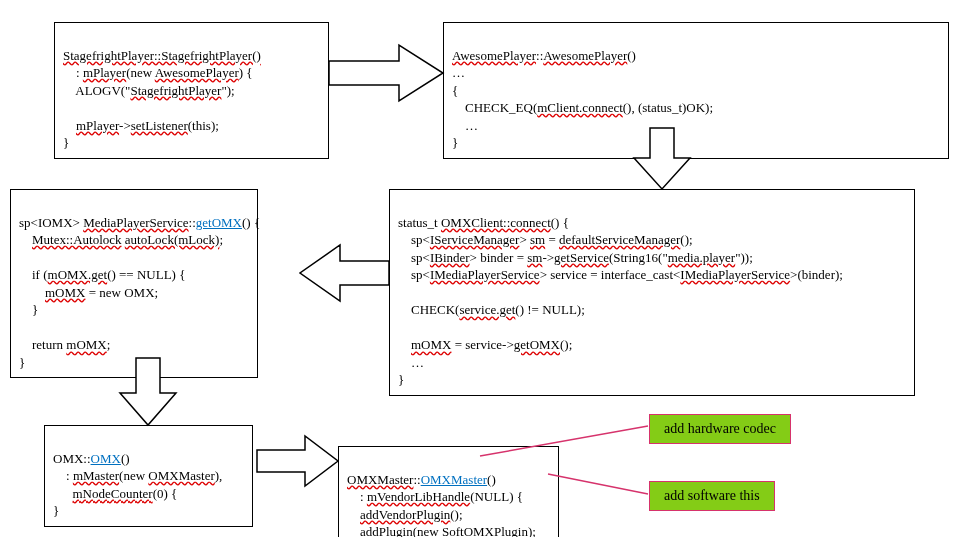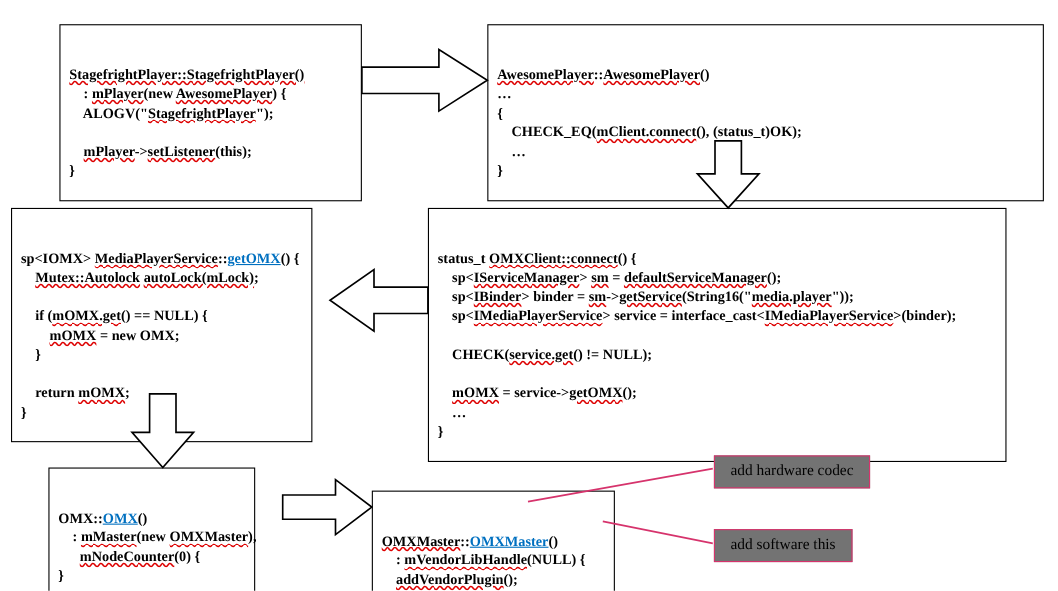--- a/index.html
+++ b/index.html
@@ -11,31 +11,30 @@
     position: relative;
     font-family: "Times New Roman", serif;
     font-size: 13px;
     background: #fff;
     color: #000;
   }
   .box {
     position: absolute;
     border: 1.5px solid #000;
     background: #fff;
-    padding: 18px 8px;
+    padding: 6px 8px;
     line-height: 1.35;
     white-space: pre;
-    font-weight: bold;
   }
   .wavy { text-decoration: underline; text-decoration-style: wavy; text-decoration-color: #d00; }
   .link { color: #0070c0; text-decoration: underline; }
   .ann-box {
     position: absolute;
     border: 1.5px solid #d6336c;
-    background: #737373;
+    background: #84cc16;
     padding: 6px 14px;
     font-size: 14px;
     color: #000;
   }
   .watermark {
     position: absolute;
     color: #ccc;
     font-family: monospace;
     font-size: 15px;
     letter-spacing: 1px;
@@ -73,33 +72,33 @@
 <span>    sp&lt;<span class="wavy">IBinder</span>&gt; binder = <span class="wavy">sm</span>-&gt;<span class="wavy">getService</span>(String16("<span class="wavy">media.player</span>"));</span>
 <span>    sp&lt;<span class="wavy">IMediaPlayerService</span>&gt; service = interface_cast&lt;<span class="wavy">IMediaPlayerService</span>&gt;(binder);</span>
 <span></span>
 <span>    CHECK(<span class="wavy">service.get</span>() != NULL);</span>
 <span></span>
 <span>    <span class="wavy">mOMX</span> = service-&gt;<span class="wavy">getOMX</span>();</span>
 <span>    …</span>
 <span>}</span>
 </div>
 
-<div class="box" style="left:10px; top:189px; width:274px;">
+<div class="box" style="left:10px; top:189px; width:248px;">
 <span>sp&lt;IOMX&gt; <span class="wavy">MediaPlayerService</span>::<span class="link">getOMX</span>() {</span>
 <span>    <span class="wavy">Mutex::Autolock</span> <span class="wavy">autoLock(mLock)</span>;</span>
 <span></span>
 <span>    if (<span class="wavy">mOMX.get</span>() == NULL) {</span>
 <span>        <span class="wavy">mOMX</span> = new OMX;</span>
 <span>    }</span>
 <span></span>
 <span>    return <span class="wavy">mOMX</span>;</span>
 <span>}</span>
 </div>
 
-<div class="box" style="left:44px; top:425px; width:188px;">
+<div class="box" style="left:44px; top:425px; width:209px;">
 <span>OMX::<span class="link">OMX</span>()</span>
 <span>    : <span class="wavy">mMaster</span>(new <span class="wavy">OMXMaster</span>),</span>
 <span>      <span class="wavy">mNodeCounter</span>(0) {</span>
 <span>}</span>
 </div>
 
 <div class="box" style="left:338px; top:418px; width:221px;margin-top:28px;">
 <span><span class="wavy">OMXMaster</span>::<span class="link">OMXMaster</span>()</span>
 <span>    : <span class="wavy">mVendorLibHandle</span>(NULL) {</span>
 <span>    <span class="wavy">addVendorPlugin</span>();</span>

